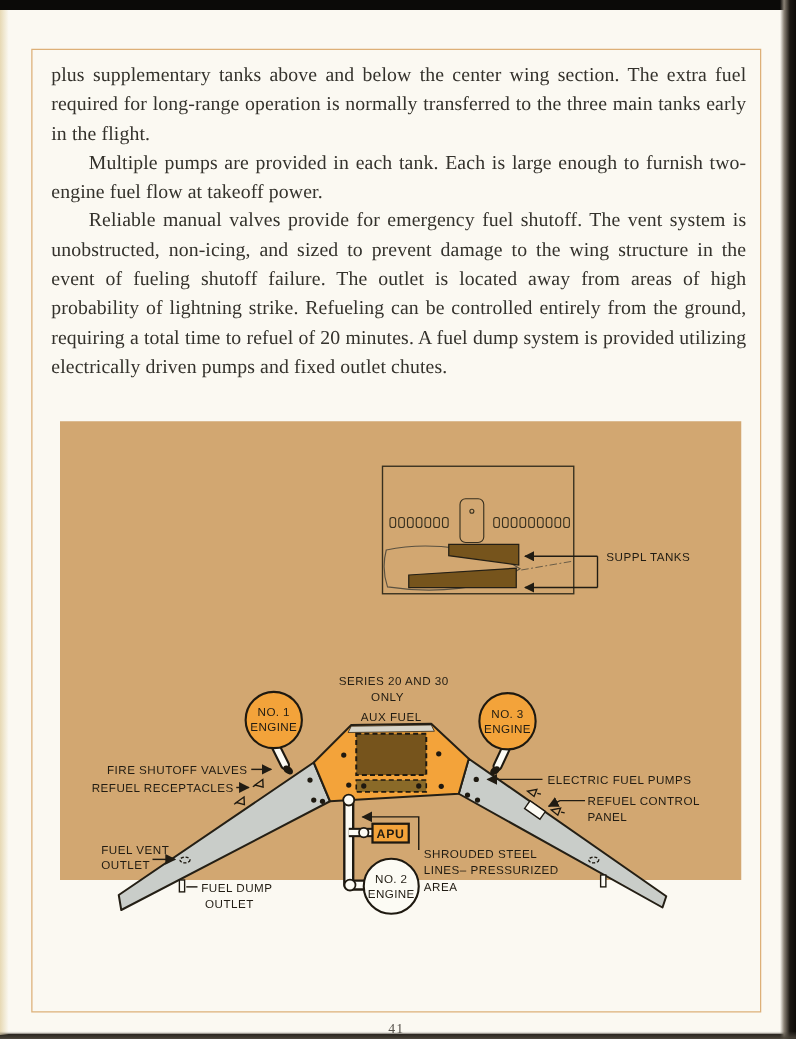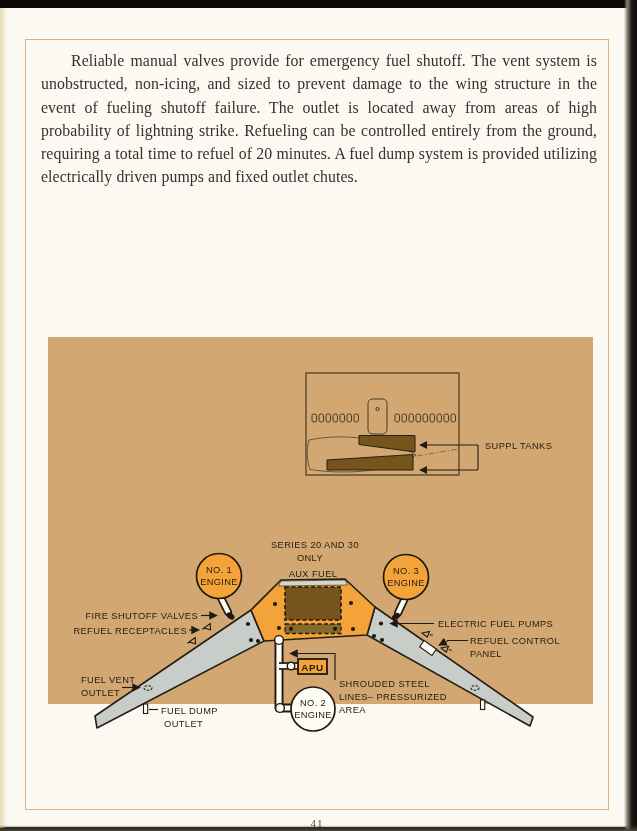--- a/index.html
+++ b/index.html
@@ -47,20 +47,22 @@
   .apu{font-size:9.8px;font-weight:bold;letter-spacing:0.6px;}
 </style>
 </head>
 <body>
 
 <div class="paper">
 
   <div class="frame"></div>
 
   <div class="article">
+    <p>plus supplementary tanks above and below the center wing section. The extra fuel required for long-range operation is normally transferred to the three main tanks early in the flight.</p>
+    <p class="indent">Multiple pumps are provided in each tank. Each is large enough to furnish two-engine fuel flow at takeoff power.</p>
     <p class="indent">Reliable manual valves provide for emergency fuel shutoff. The vent system is unobstructed, non-icing, and sized to prevent damage to the wing structure in the event of fueling shutoff failure. The outlet is located away from areas of high probability of lightning strike. Refueling can be controlled entirely from the ground, requiring a total time to refuel of 20 minutes. A fuel dump system is provided utilizing electrically driven pumps and fixed outlet chutes.</p>
   </div>
 
   <div class="panel">
     <svg width="545" height="455" viewBox="0 0 545 455">
       <defs>
         <marker id="arr" viewBox="0 0 10 10" refX="9" refY="5" markerWidth="7.5" markerHeight="7.5" orient="auto">
           <path d="M0,0 L10,5 L0,10 Z" fill="#211c13"></path>
         </marker>
       </defs>

